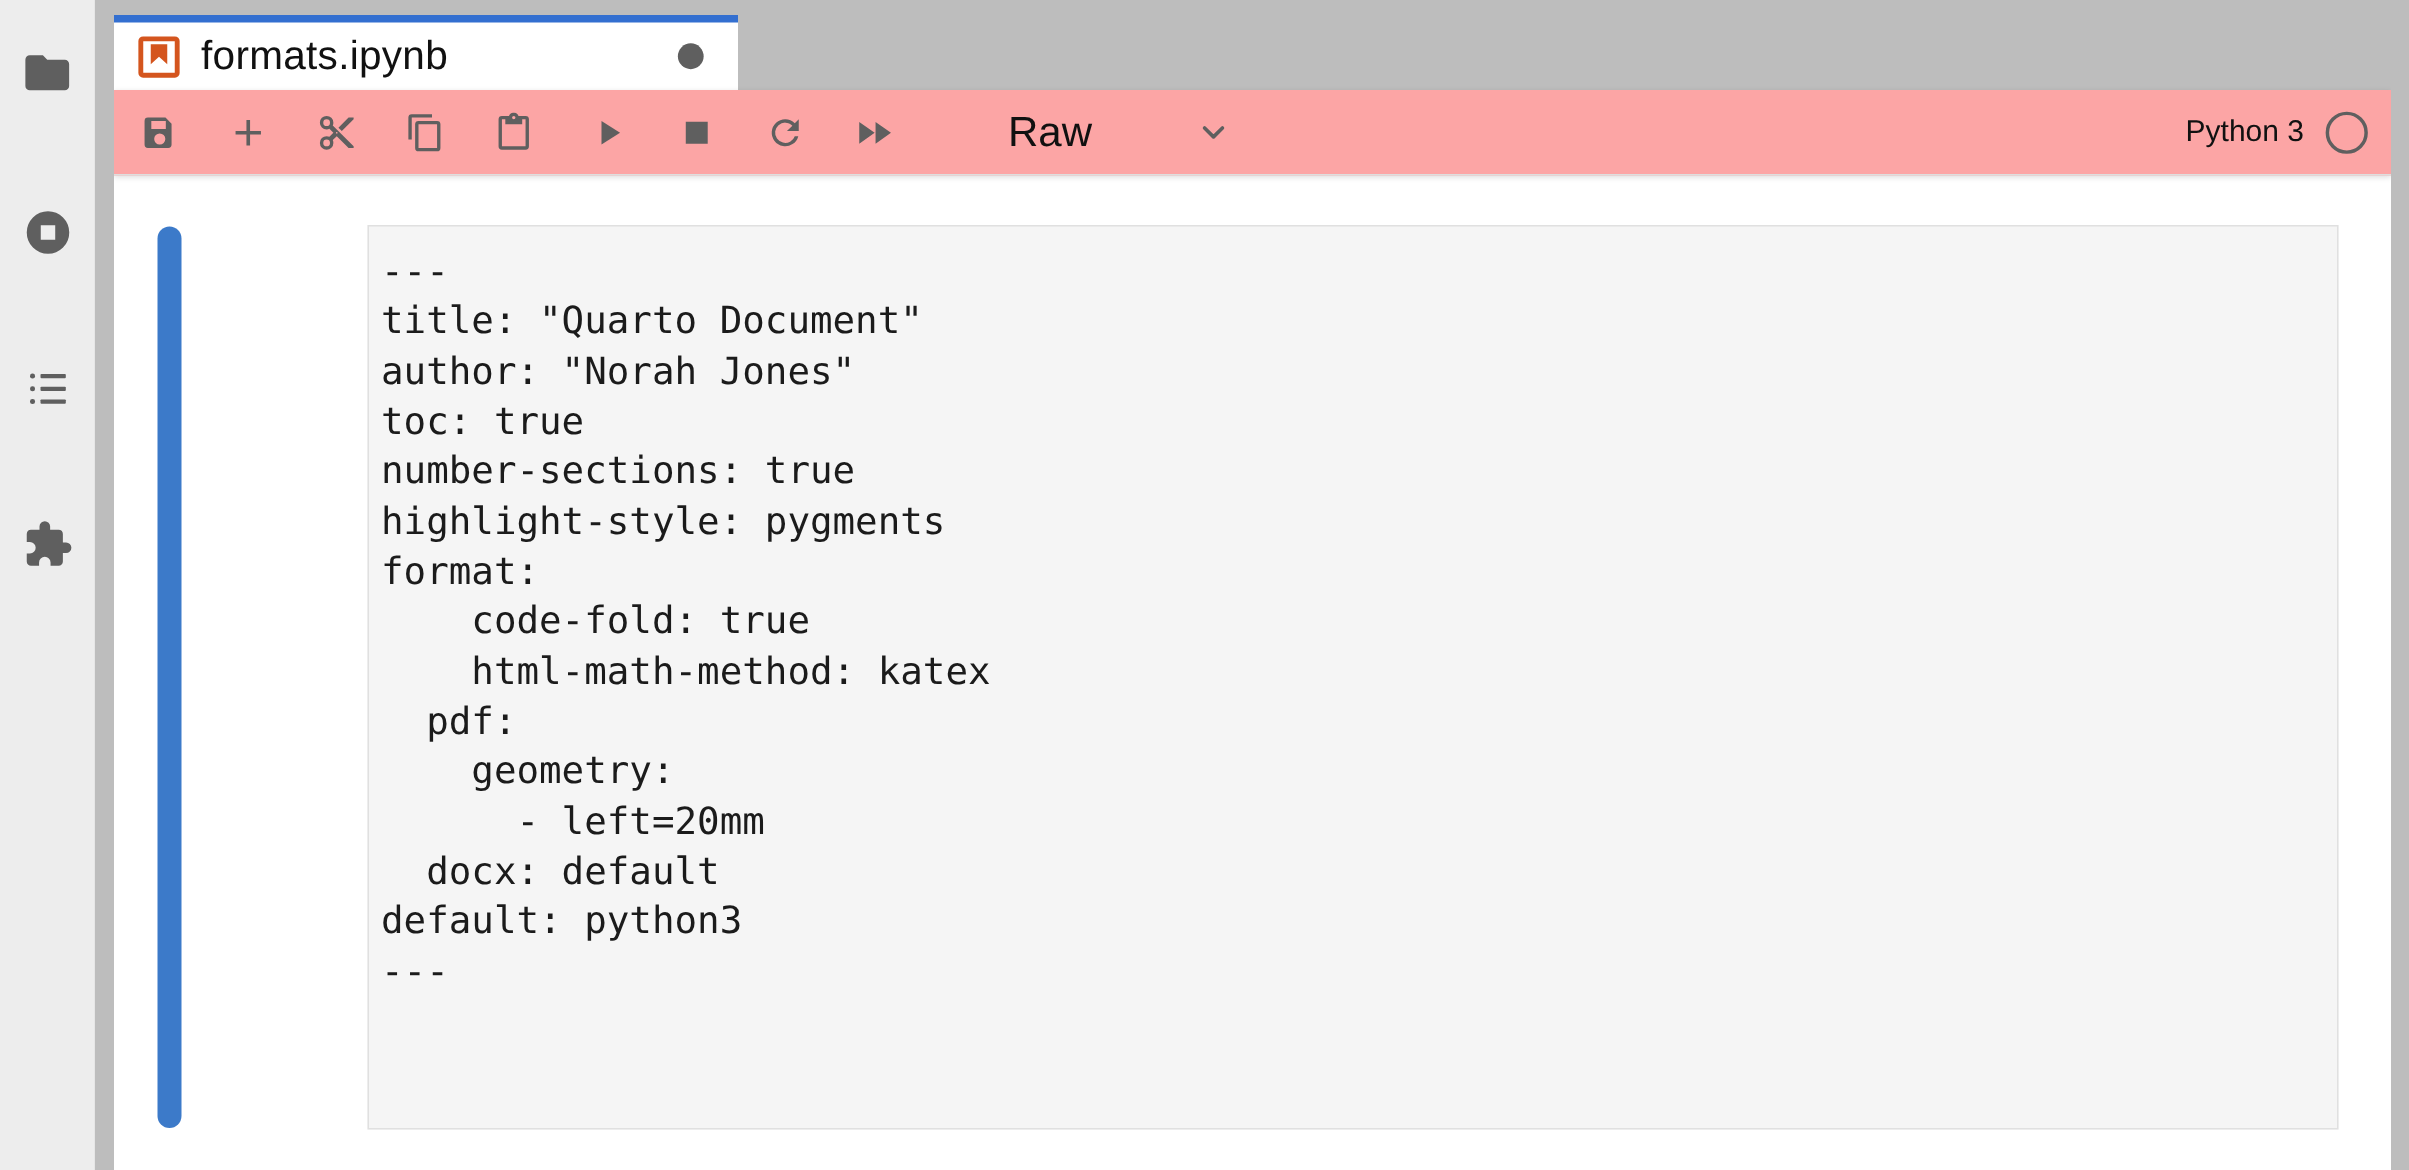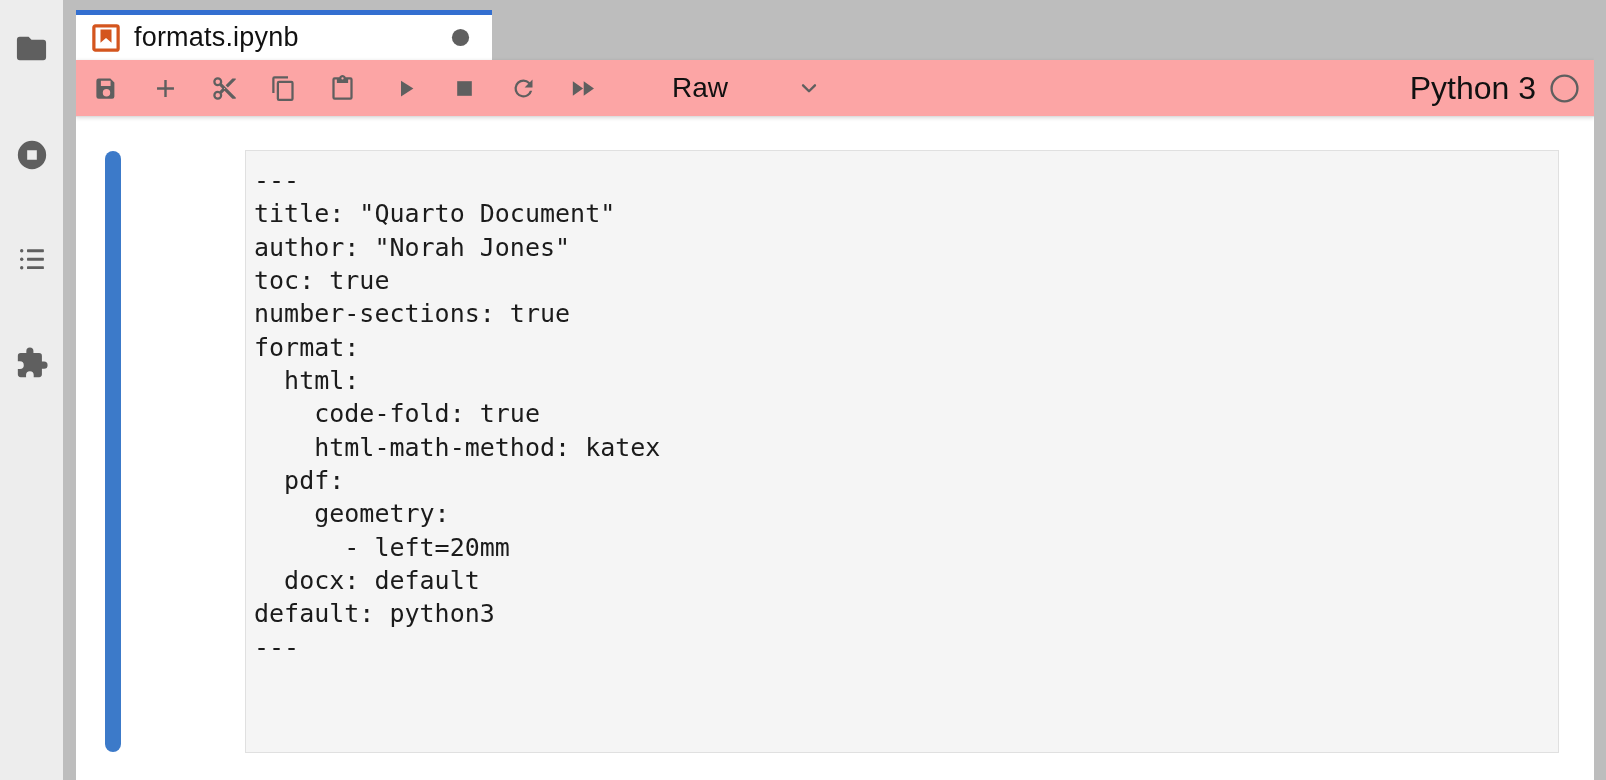--- a/index.html
+++ b/index.html
@@ -81,21 +81,21 @@
     background:transparent;border:none;flex:0 0 auto;
   }
   .celltype-label{
     font-size:28px;color:var(--text-black);font-family:"Liberation Sans",sans-serif;
   }
   .kernel-area{
     margin-left:auto;display:flex;align-items:center;gap:13px;
     padding-right:6px;color:var(--icon-gray);
   }
   .kernel-name{
-    font-size:32px;color:var(--text-black);cursor:pointer;white-space:nowrap;
+    font-size:20px;color:var(--text-black);cursor:pointer;white-space:nowrap;
   }
   
   .content{
     position:absolute;left:0;top:117px;width:100%;height:663px;
     background:#ffffff;
   }
   .cell-collapser{
     position:absolute;left:29px;top:34px;width:16px;height:601px;
     border-radius:8px;background:var(--cell-bar-blue);cursor:pointer;
   }
@@ -257,22 +257,22 @@
   </div>
 
   <div class="content">
     <div class="cell-collapser"></div>
     <div class="cell-editor">
       <div class="code-line">---</div>
       <div class="code-line">title: "Quarto Document"</div>
       <div class="code-line">author: "Norah Jones"</div>
       <div class="code-line">toc: true</div>
       <div class="code-line">number-sections: true</div>
+      <div class="code-line">highlight-style: pygments</div>
       <div class="code-line">format:</div>
-      <div class="code-line">  html:</div>
       <div class="code-line">    code-fold: true</div>
       <div class="code-line">    html-math-method: katex</div>
       <div class="code-line">  pdf:</div>
       <div class="code-line">    geometry:</div>
       <div class="code-line">      - left=20mm</div>
       <div class="code-line">  docx: default</div>
       <div class="code-line">default: python3</div>
       <div class="code-line">---</div>
     </div>
   </div>

